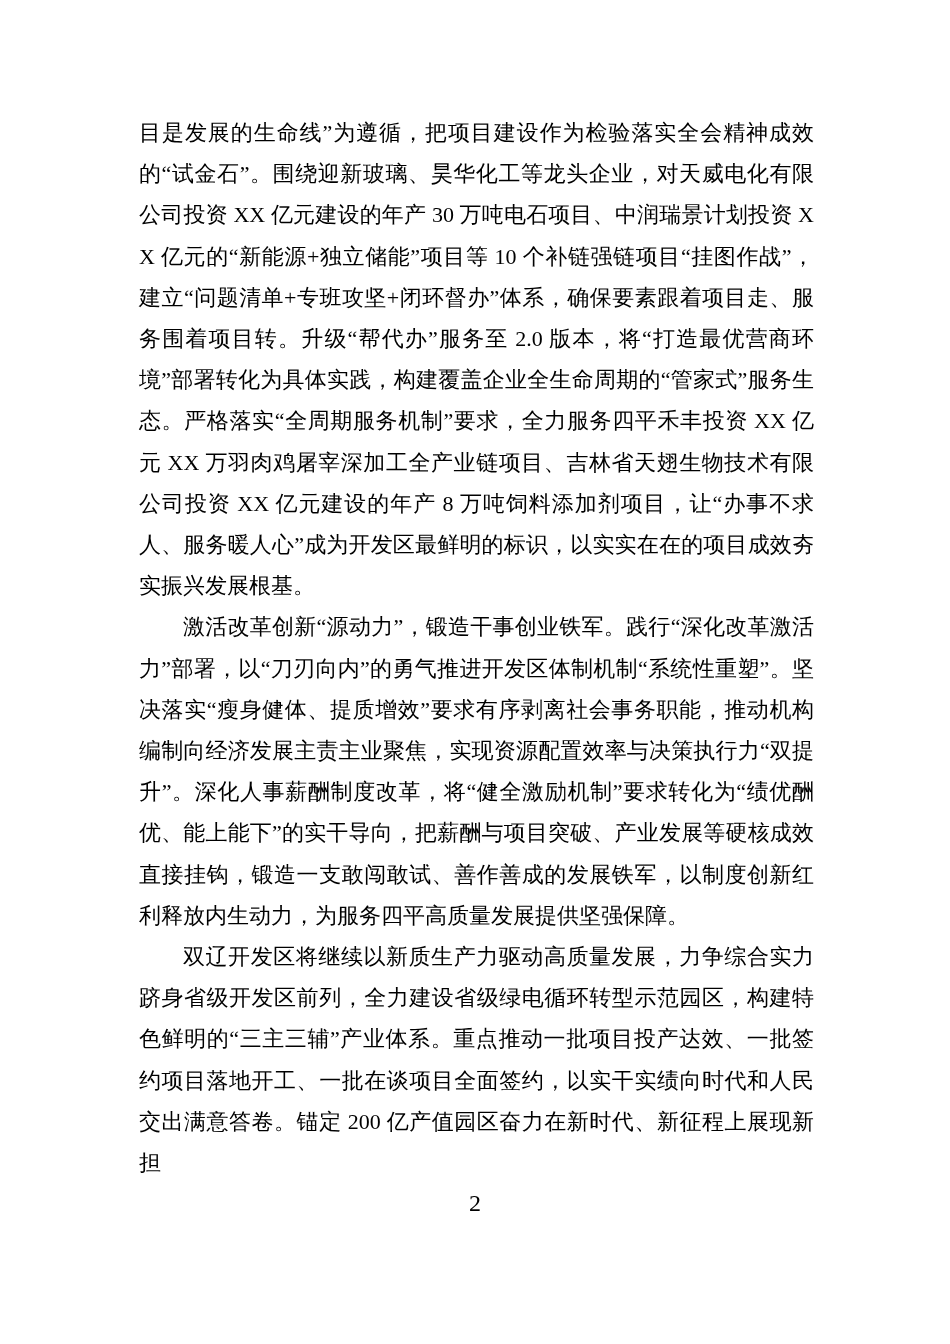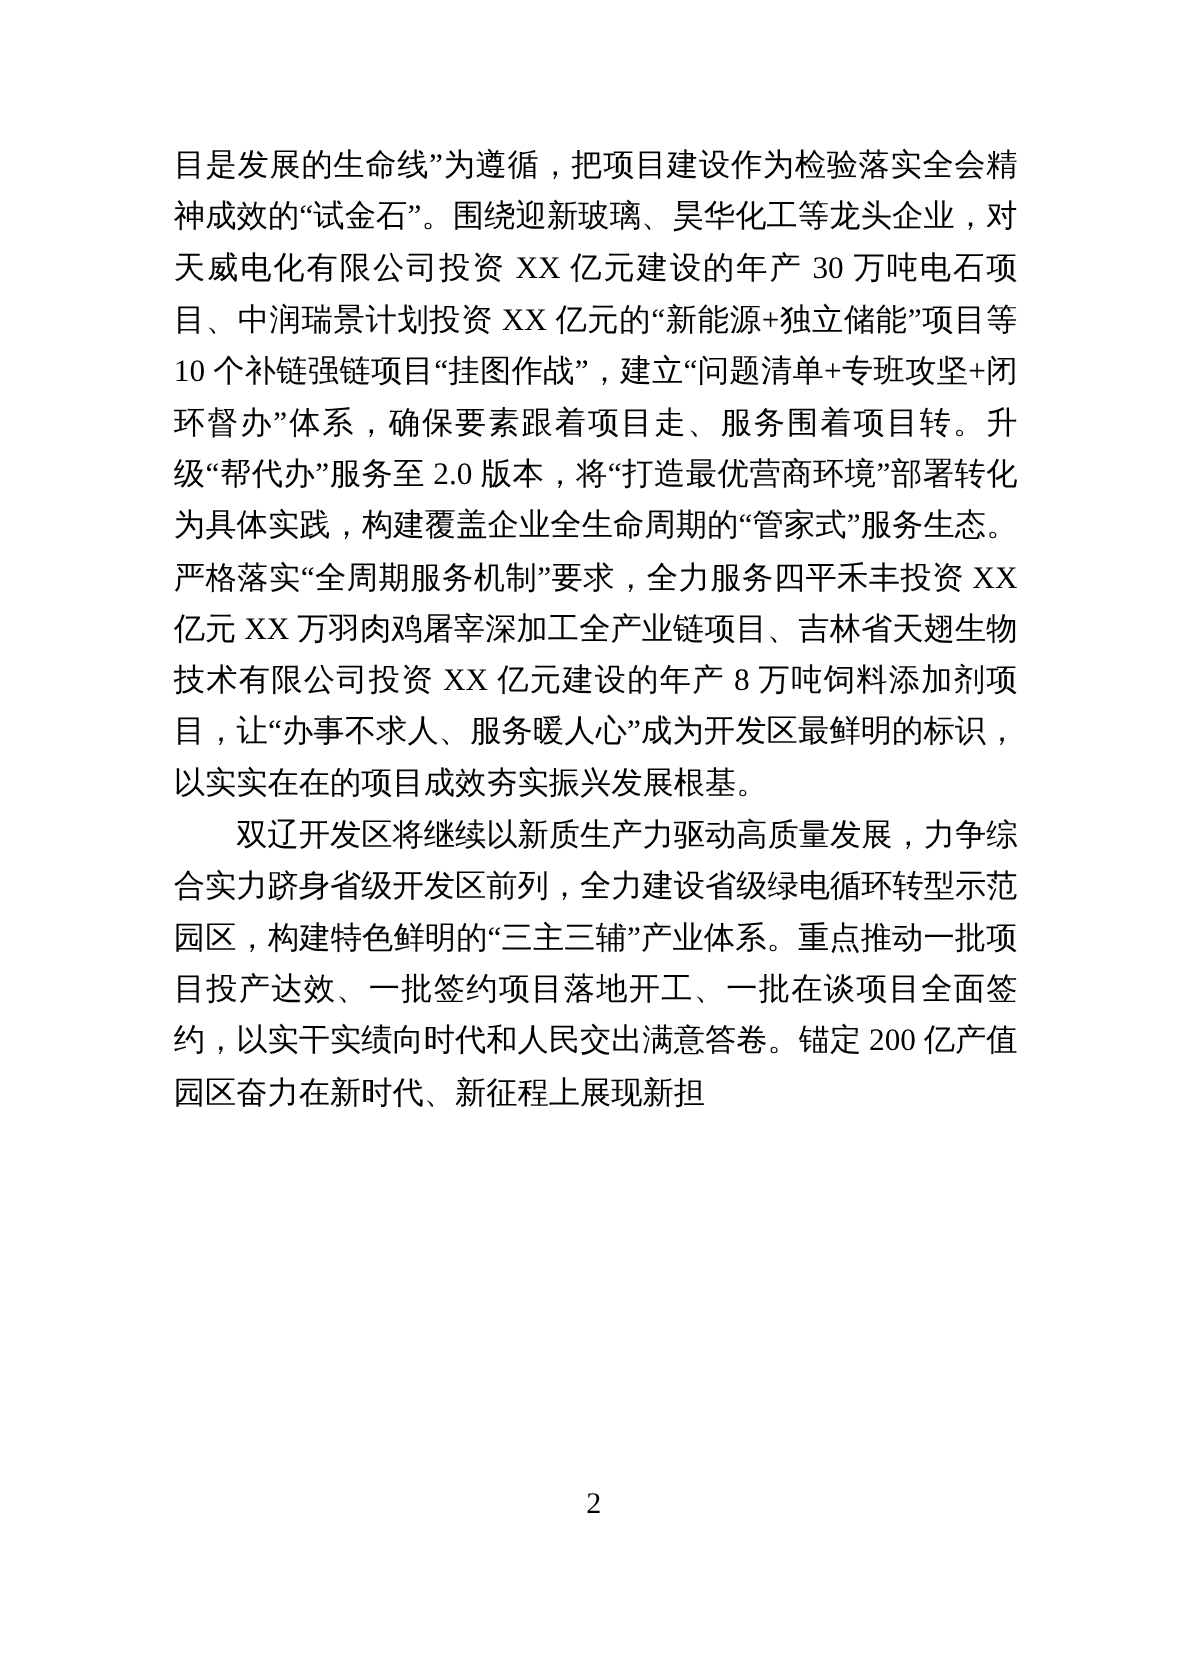--- a/index.html
+++ b/index.html
@@ -20,21 +20,21 @@
     box-sizing: border-box;
   }
   .text-column {
     position: absolute;
     left: 139px;
     top: 112px;
     width: 675px;
   }
   .para {
     margin: 0;
-    font-size: 25px;
+    font-size: 22px;
     line-height: 41.2px;
     text-align: justify;
     text-justify: inter-character;
     text-align-last: left;
     letter-spacing: 0px;
     word-break: break-all;
     font-family: "Liberation Serif", "DejaVu Serif", serif;
   }
   .para.indent {
     text-indent: 2em;
@@ -51,18 +51,19 @@
     color: #000000;
   }
 </style>
 </head>
 <body>
 
 <div class="page">
 
   <div class="text-column">
     <p class="para">目是发展的生命线”为遵循，把项目建设作为检验落实全会精神成效的“试金石”。围绕迎新玻璃、昊华化工等龙头企业，对天威电化有限公司投资 XX 亿元建设的年产 30 万吨电石项目、中润瑞景计划投资 XX 亿元的“新能源+独立储能”项目等 10 个补链强链项目“挂图作战”，建立“问题清单+专班攻坚+闭环督办”体系，确保要素跟着项目走、服务围着项目转。升级“帮代办”服务至 2.0 版本，将“打造最优营商环境”部署转化为具体实践，构建覆盖企业全生命周期的“管家式”服务生态。严格落实“全周期服务机制”要求，全力服务四平禾丰投资 XX 亿元 XX 万羽肉鸡屠宰深加工全产业链项目、吉林省天翅生物技术有限公司投资 XX 亿元建设的年产 8 万吨饲料添加剂项目，让“办事不求人、服务暖人心”成为开发区最鲜明的标识，以实实在在的项目成效夯实振兴发展根基。</p>
+    <p class="para indent">激活改革创新“源动力”，锻造干事创业铁军。践行“深化改革激活力”部署，以“刀刃向内”的勇气推进开发区体制机制“系统性重塑”。坚决落实“瘦身健体、提质增效”要求有序剥离社会事务职能，推动机构编制向经济发展主责主业聚焦，实现资源配置效率与决策执行力“双提升”。深化人事薪酬制度改革，将“健全激励机制”要求转化为“绩优酬优、能上能下”的实干导向，把薪酬与项目突破、产业发展等硬核成效直接挂钩，锻造一支敢闯敢试、善作善成的发展铁军，以制度创新红利释放内生动力，为服务四平高质量发展提供坚强保障。</p>
     <p class="para indent">双辽开发区将继续以新质生产力驱动高质量发展，力争综合实力跻身省级开发区前列，全力建设省级绿电循环转型示范园区，构建特色鲜明的“三主三辅”产业体系。重点推动一批项目投产达效、一批签约项目落地开工、一批在谈项目全面签约，以实干实绩向时代和人民交出满意答卷。锚定 200 亿产值园区奋力在新时代、新征程上展现新担</p>
   </div>
 
   <div class="page-number">2</div>
 
 </div>
 
 </body></html>

